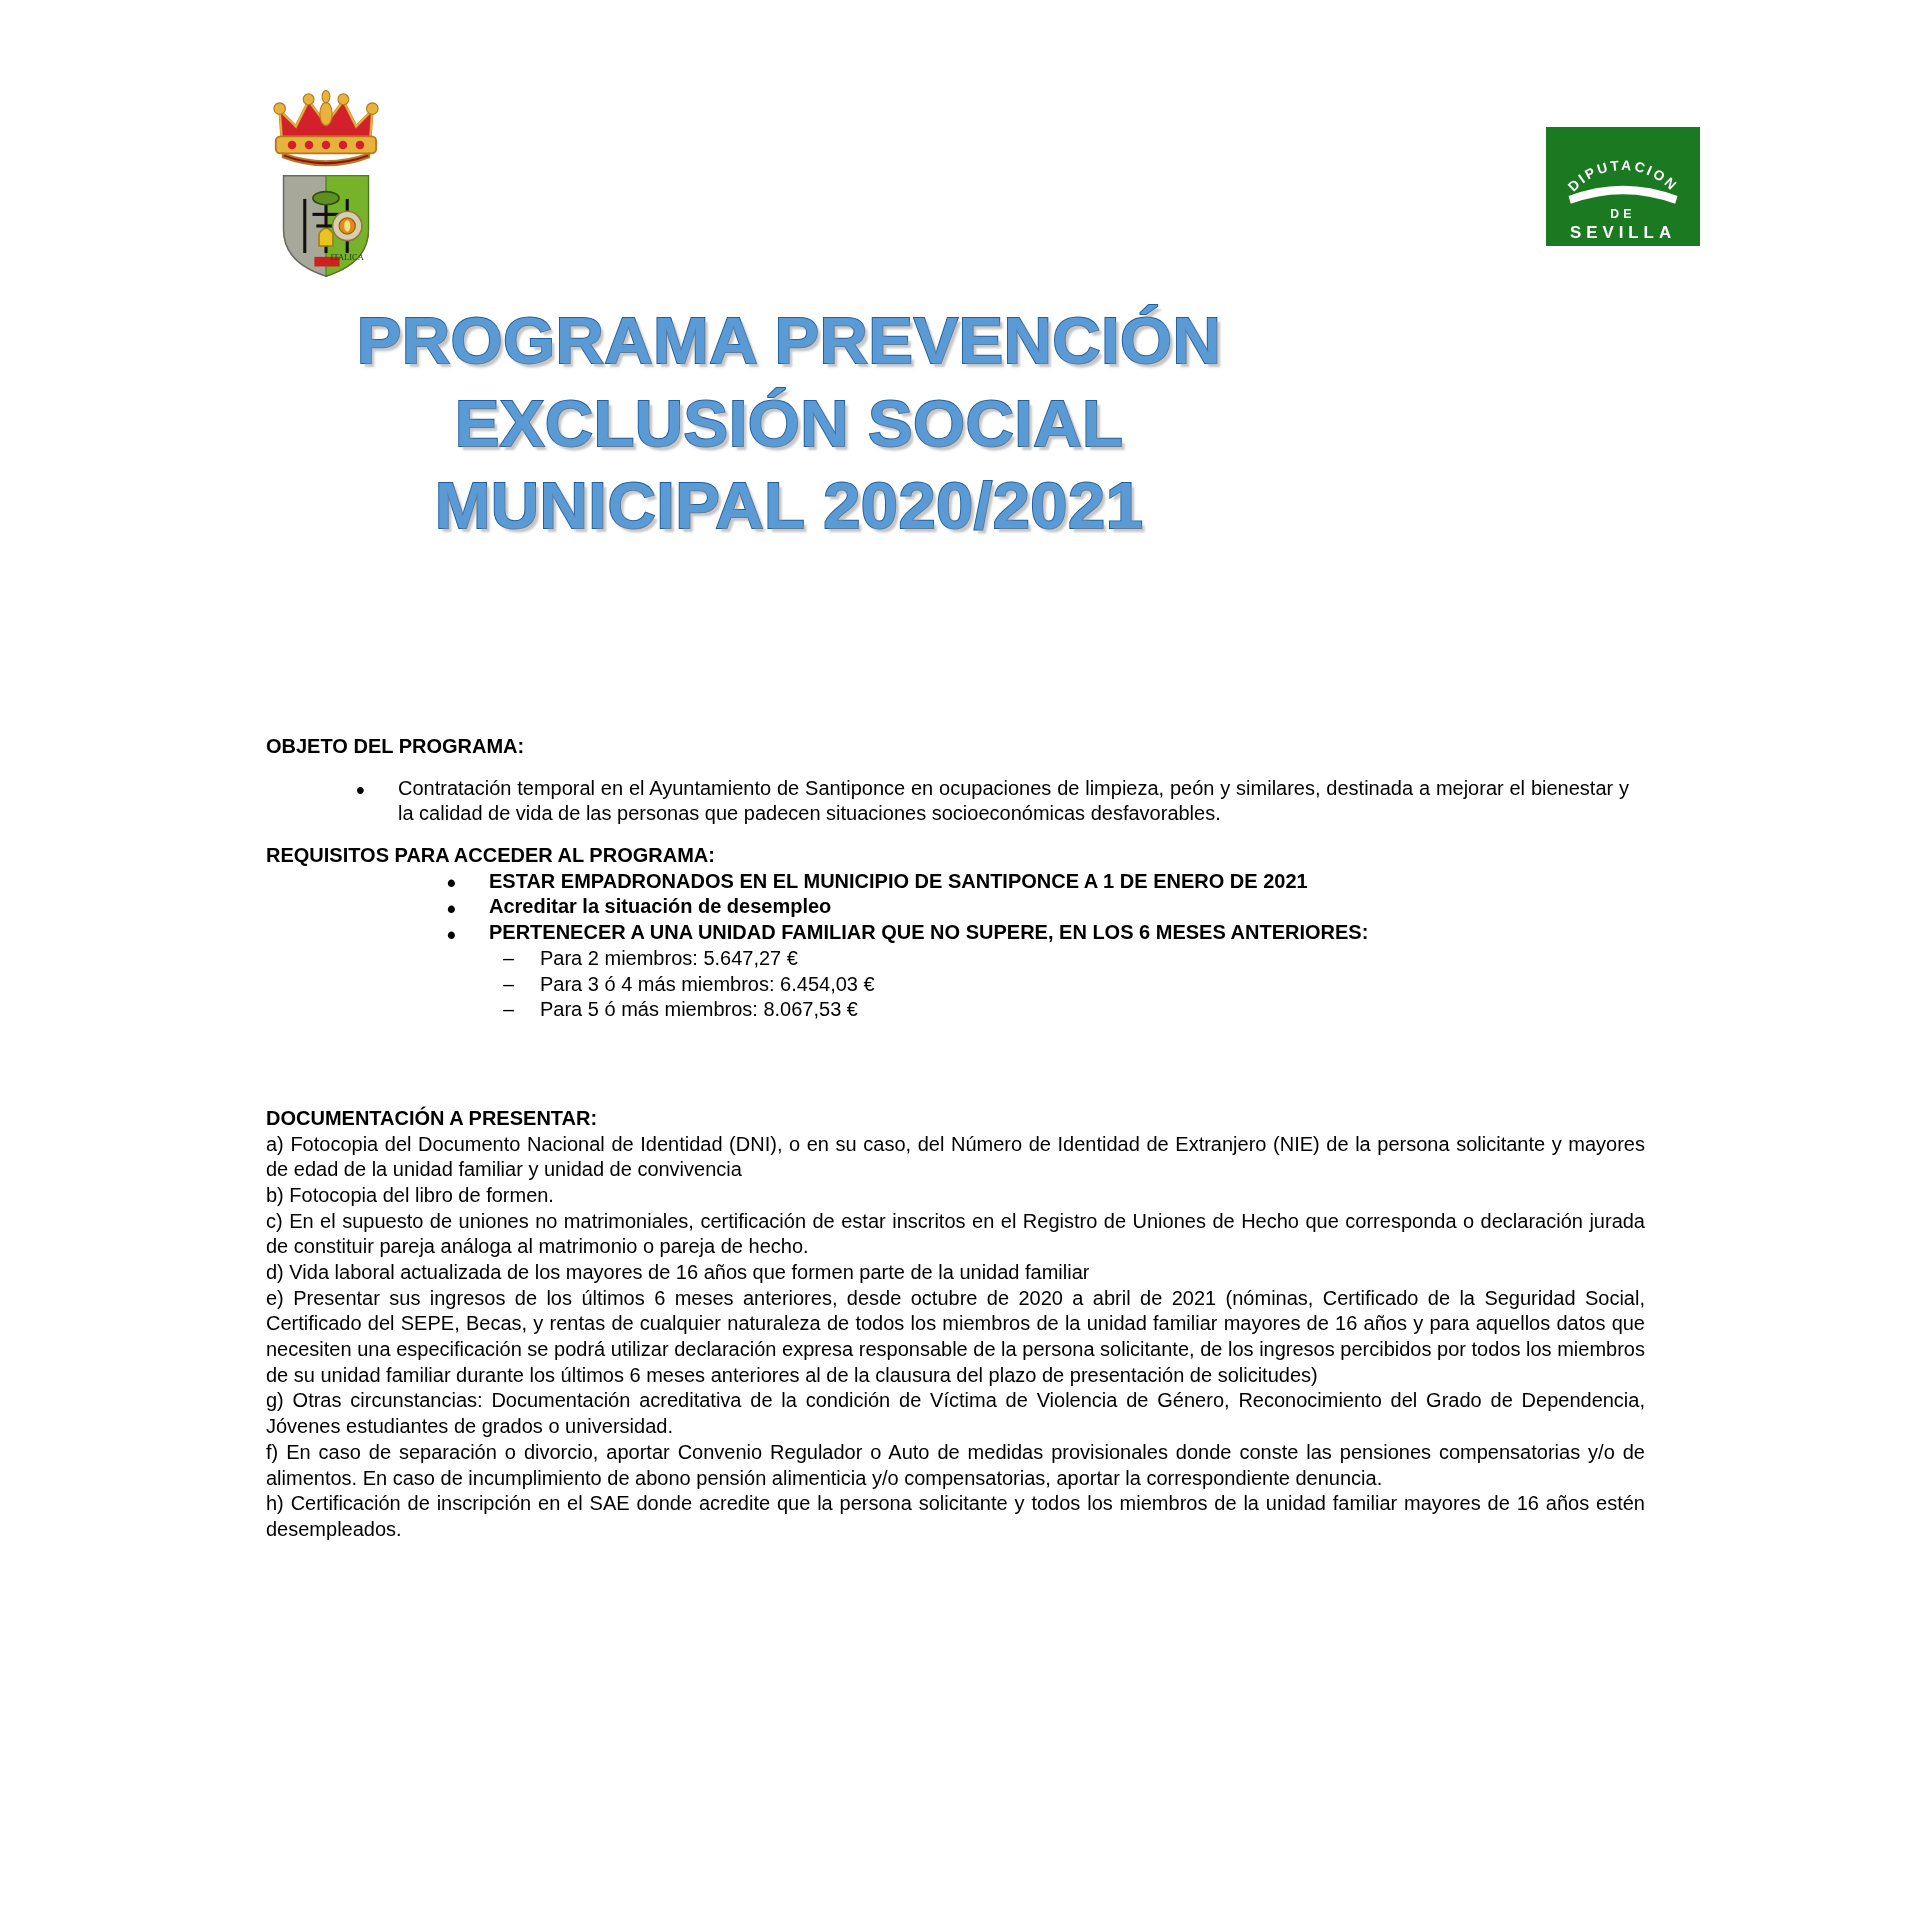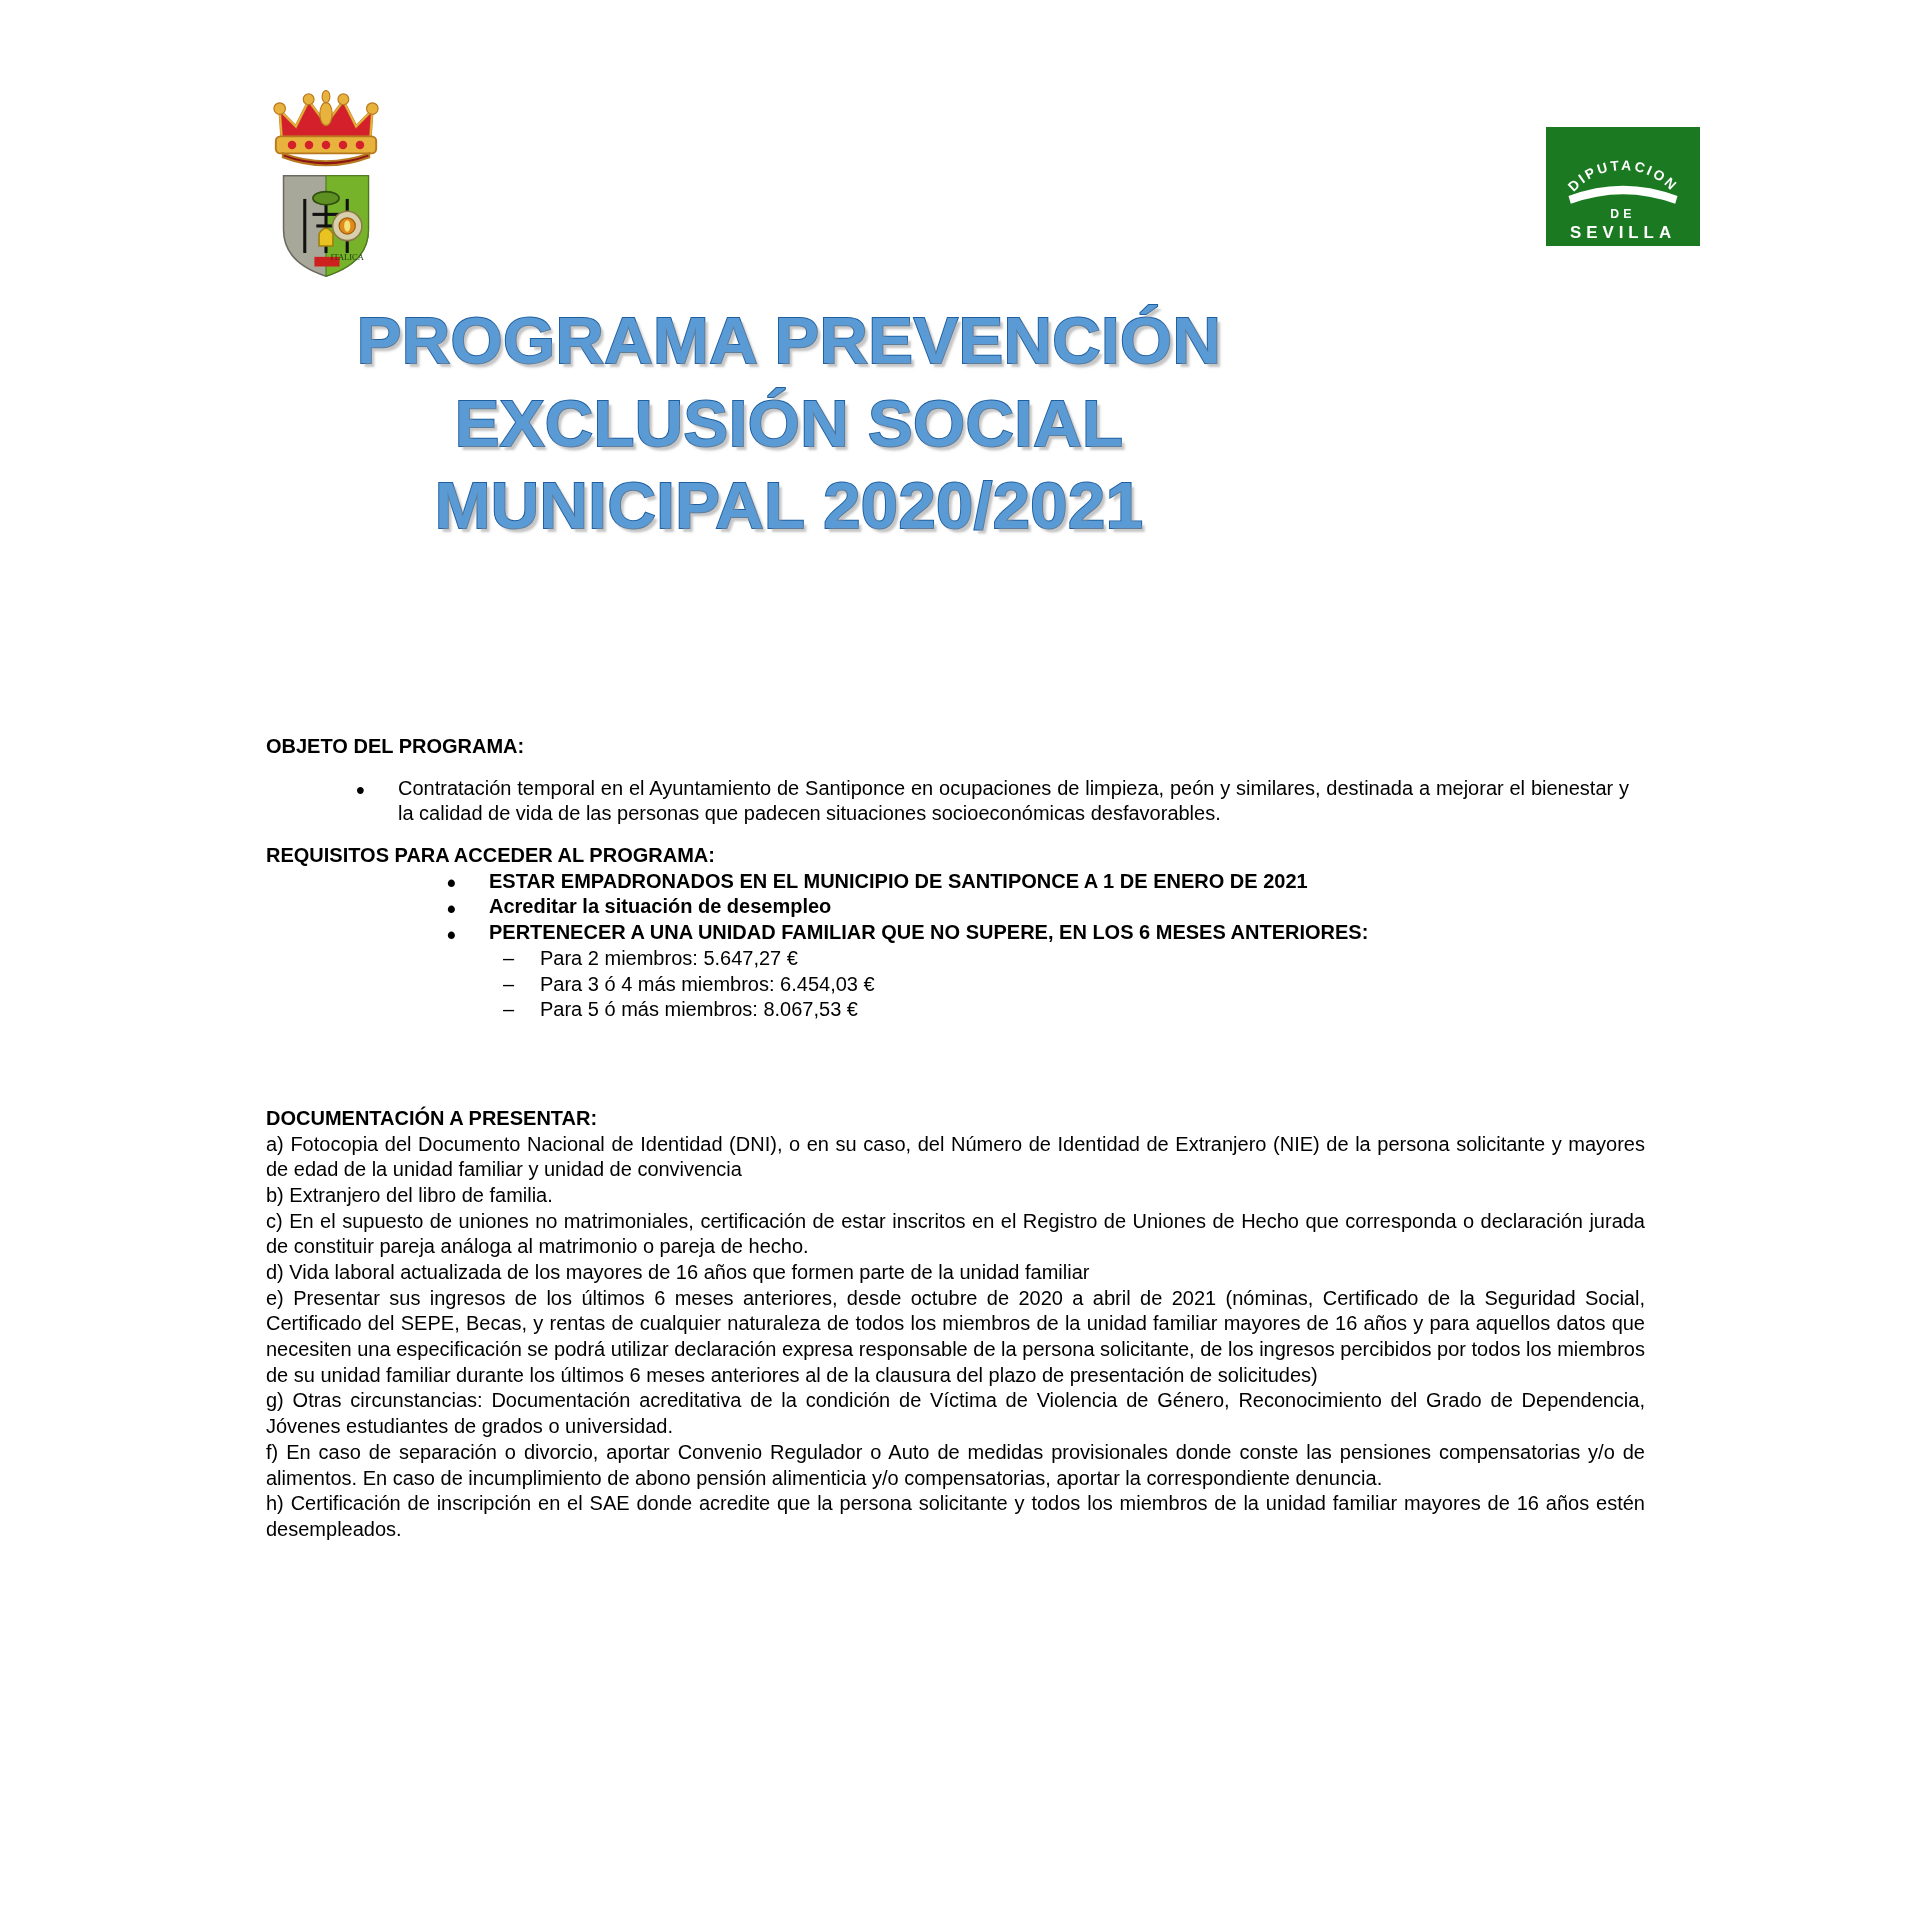--- a/index.html
+++ b/index.html
@@ -252,21 +252,21 @@
       <li>Para  2 miembros: 5.647,27 €</li>
       <li>Para 3 ó 4 más miembros: 6.454,03 €</li>
       <li>Para 5 ó más miembros: 8.067,53 €</li>
     </ul>
 
     <div class="gap-doc"></div>
 
     <p class="sec-head">DOCUMENTACIÓN A PRESENTAR:</p>
 
     <p class="doc-para">a) Fotocopia del Documento Nacional de Identidad (DNI), o en su caso, del Número de Identidad de Extranjero (NIE) de la persona solicitante y mayores de edad de la unidad familiar y unidad de convivencia</p>
-    <p class="doc-para last-of-block">b) Extranjero del libro de familia.</p>
+    <p class="doc-para last-of-block">b) Fotocopia del libro de formen.</p>
     <p class="doc-para">c) En el supuesto de uniones no matrimoniales, certificación de estar inscritos en el Registro de Uniones de Hecho que corresponda o declaración jurada de constituir pareja análoga al matrimonio o pareja de hecho.</p>
     <p class="doc-para last-of-block">d) Vida laboral actualizada de los mayores de 16 años que formen parte de la unidad familiar</p>
     <p class="doc-para">e) Presentar sus ingresos de los últimos 6 meses anteriores, desde octubre de 2020 a abril de 2021 (nóminas, Certificado de la Seguridad Social, Certificado del SEPE, Becas, y rentas de cualquier naturaleza de todos los miembros de la unidad familiar mayores de 16 años y para aquellos datos que necesiten una especificación se podrá utilizar declaración expresa responsable de la persona solicitante, de los ingresos percibidos por todos los miembros de su unidad familiar durante los últimos 6 meses anteriores al de la clausura del plazo de presentación de solicitudes)</p>
     <p class="doc-para">g) Otras circunstancias: Documentación acreditativa de la condición de Víctima de Violencia de Género, Reconocimiento del Grado de Dependencia, Jóvenes estudiantes de grados o universidad.</p>
     <p class="doc-para">f) En caso de separación o divorcio, aportar Convenio Regulador o Auto de medidas provisionales donde conste las pensiones compensatorias y/o de alimentos. En caso de incumplimiento de abono pensión alimenticia y/o compensatorias, aportar la correspondiente denuncia.</p>
     <p class="doc-para">h) Certificación de inscripción en el SAE donde acredite que la persona solicitante y todos los miembros de la unidad familiar mayores de 16 años estén desempleados.</p>
   </div>
 
 </div>
 

